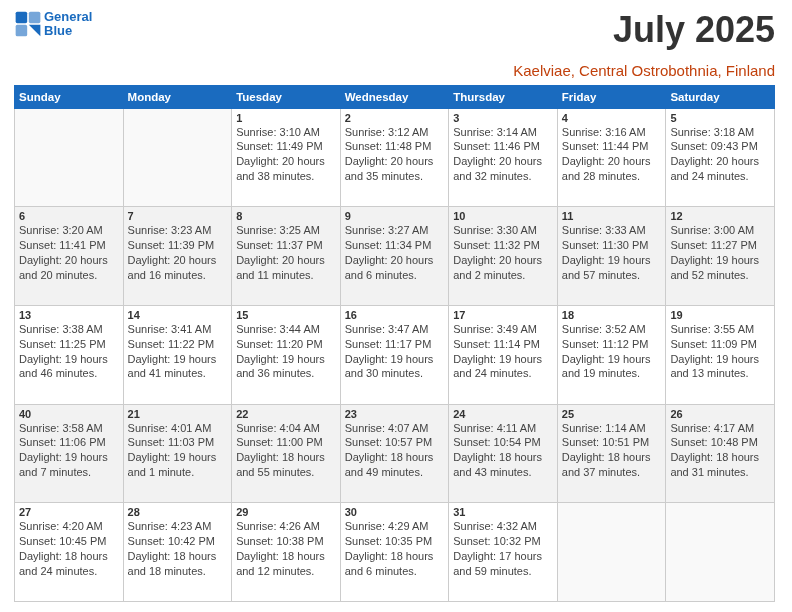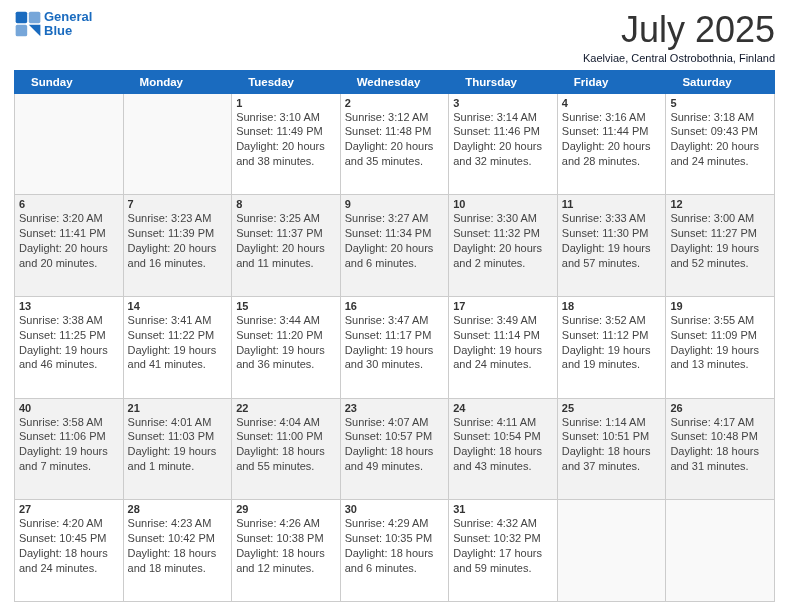--- a/index.html
+++ b/index.html
@@ -37,42 +37,42 @@
     .logo-text .blue { color: #1a6bbf; }
     .logo-icon {
       width: 28px;
       height: 28px;
     }
     .title-block {
       text-align: right;
     }
     .month-title {
       font-size: 36px;
-      font-weight: normal;
+      font-weight: bold;
       color: #333;
       line-height: 1.1;
     }
     .location {
-      font-size: 11px;
-      color: #0f172a;
-      margin-top: 2px;
+      font-size: 15px;
+      color: #c2410c;
+      margin-top: 12px;
     }
     .calendar {
       flex: 1;
       border: 1px solid #ccc;
       border-collapse: collapse;
       width: 100%;
       table-layout: fixed;
     }
     .calendar th {
       background: #1a6bbf;
       color: #fff;
       font-size: 11.5px;
       font-weight: bold;
-      padding: 5px 16px;
+      padding: 5px 4px;
       border: 1px solid #1a6bbf;
       text-align: left;
     }
     .calendar td {
       border: 1px solid #ccc;
       vertical-align: top;
       padding: 3px 4px;
       font-size: 9.5px;
       color: #333;
       height: 82px;

